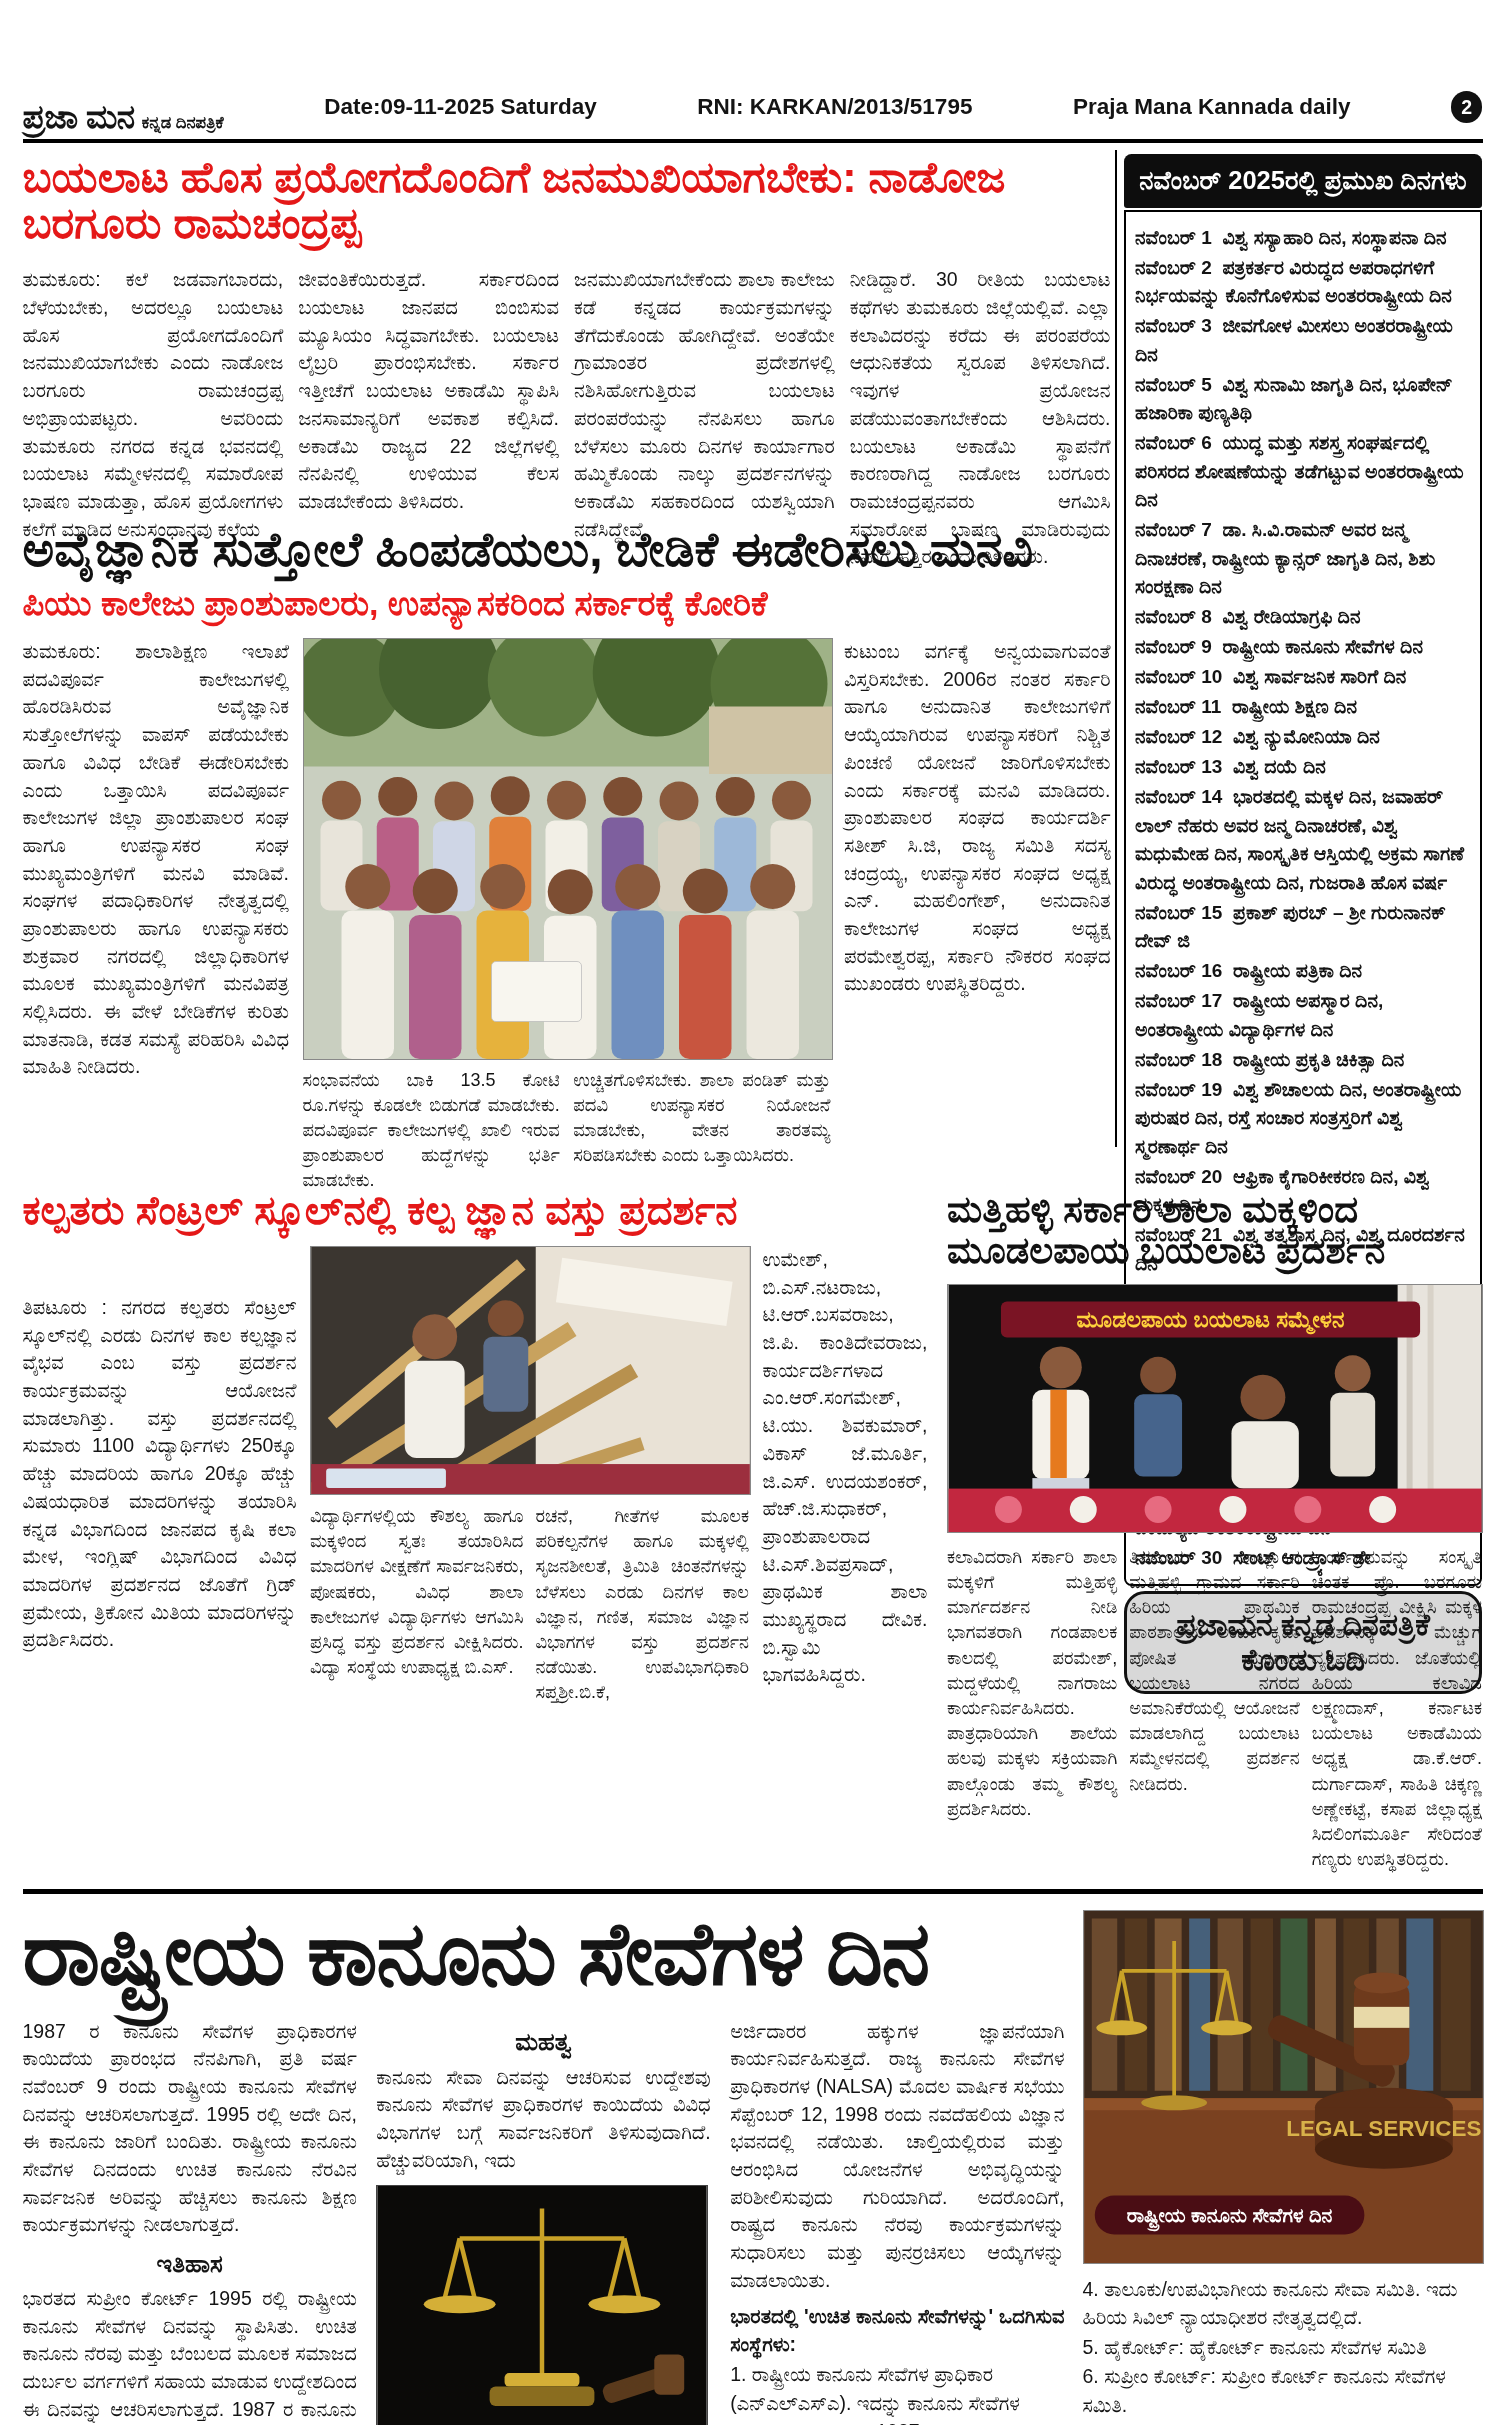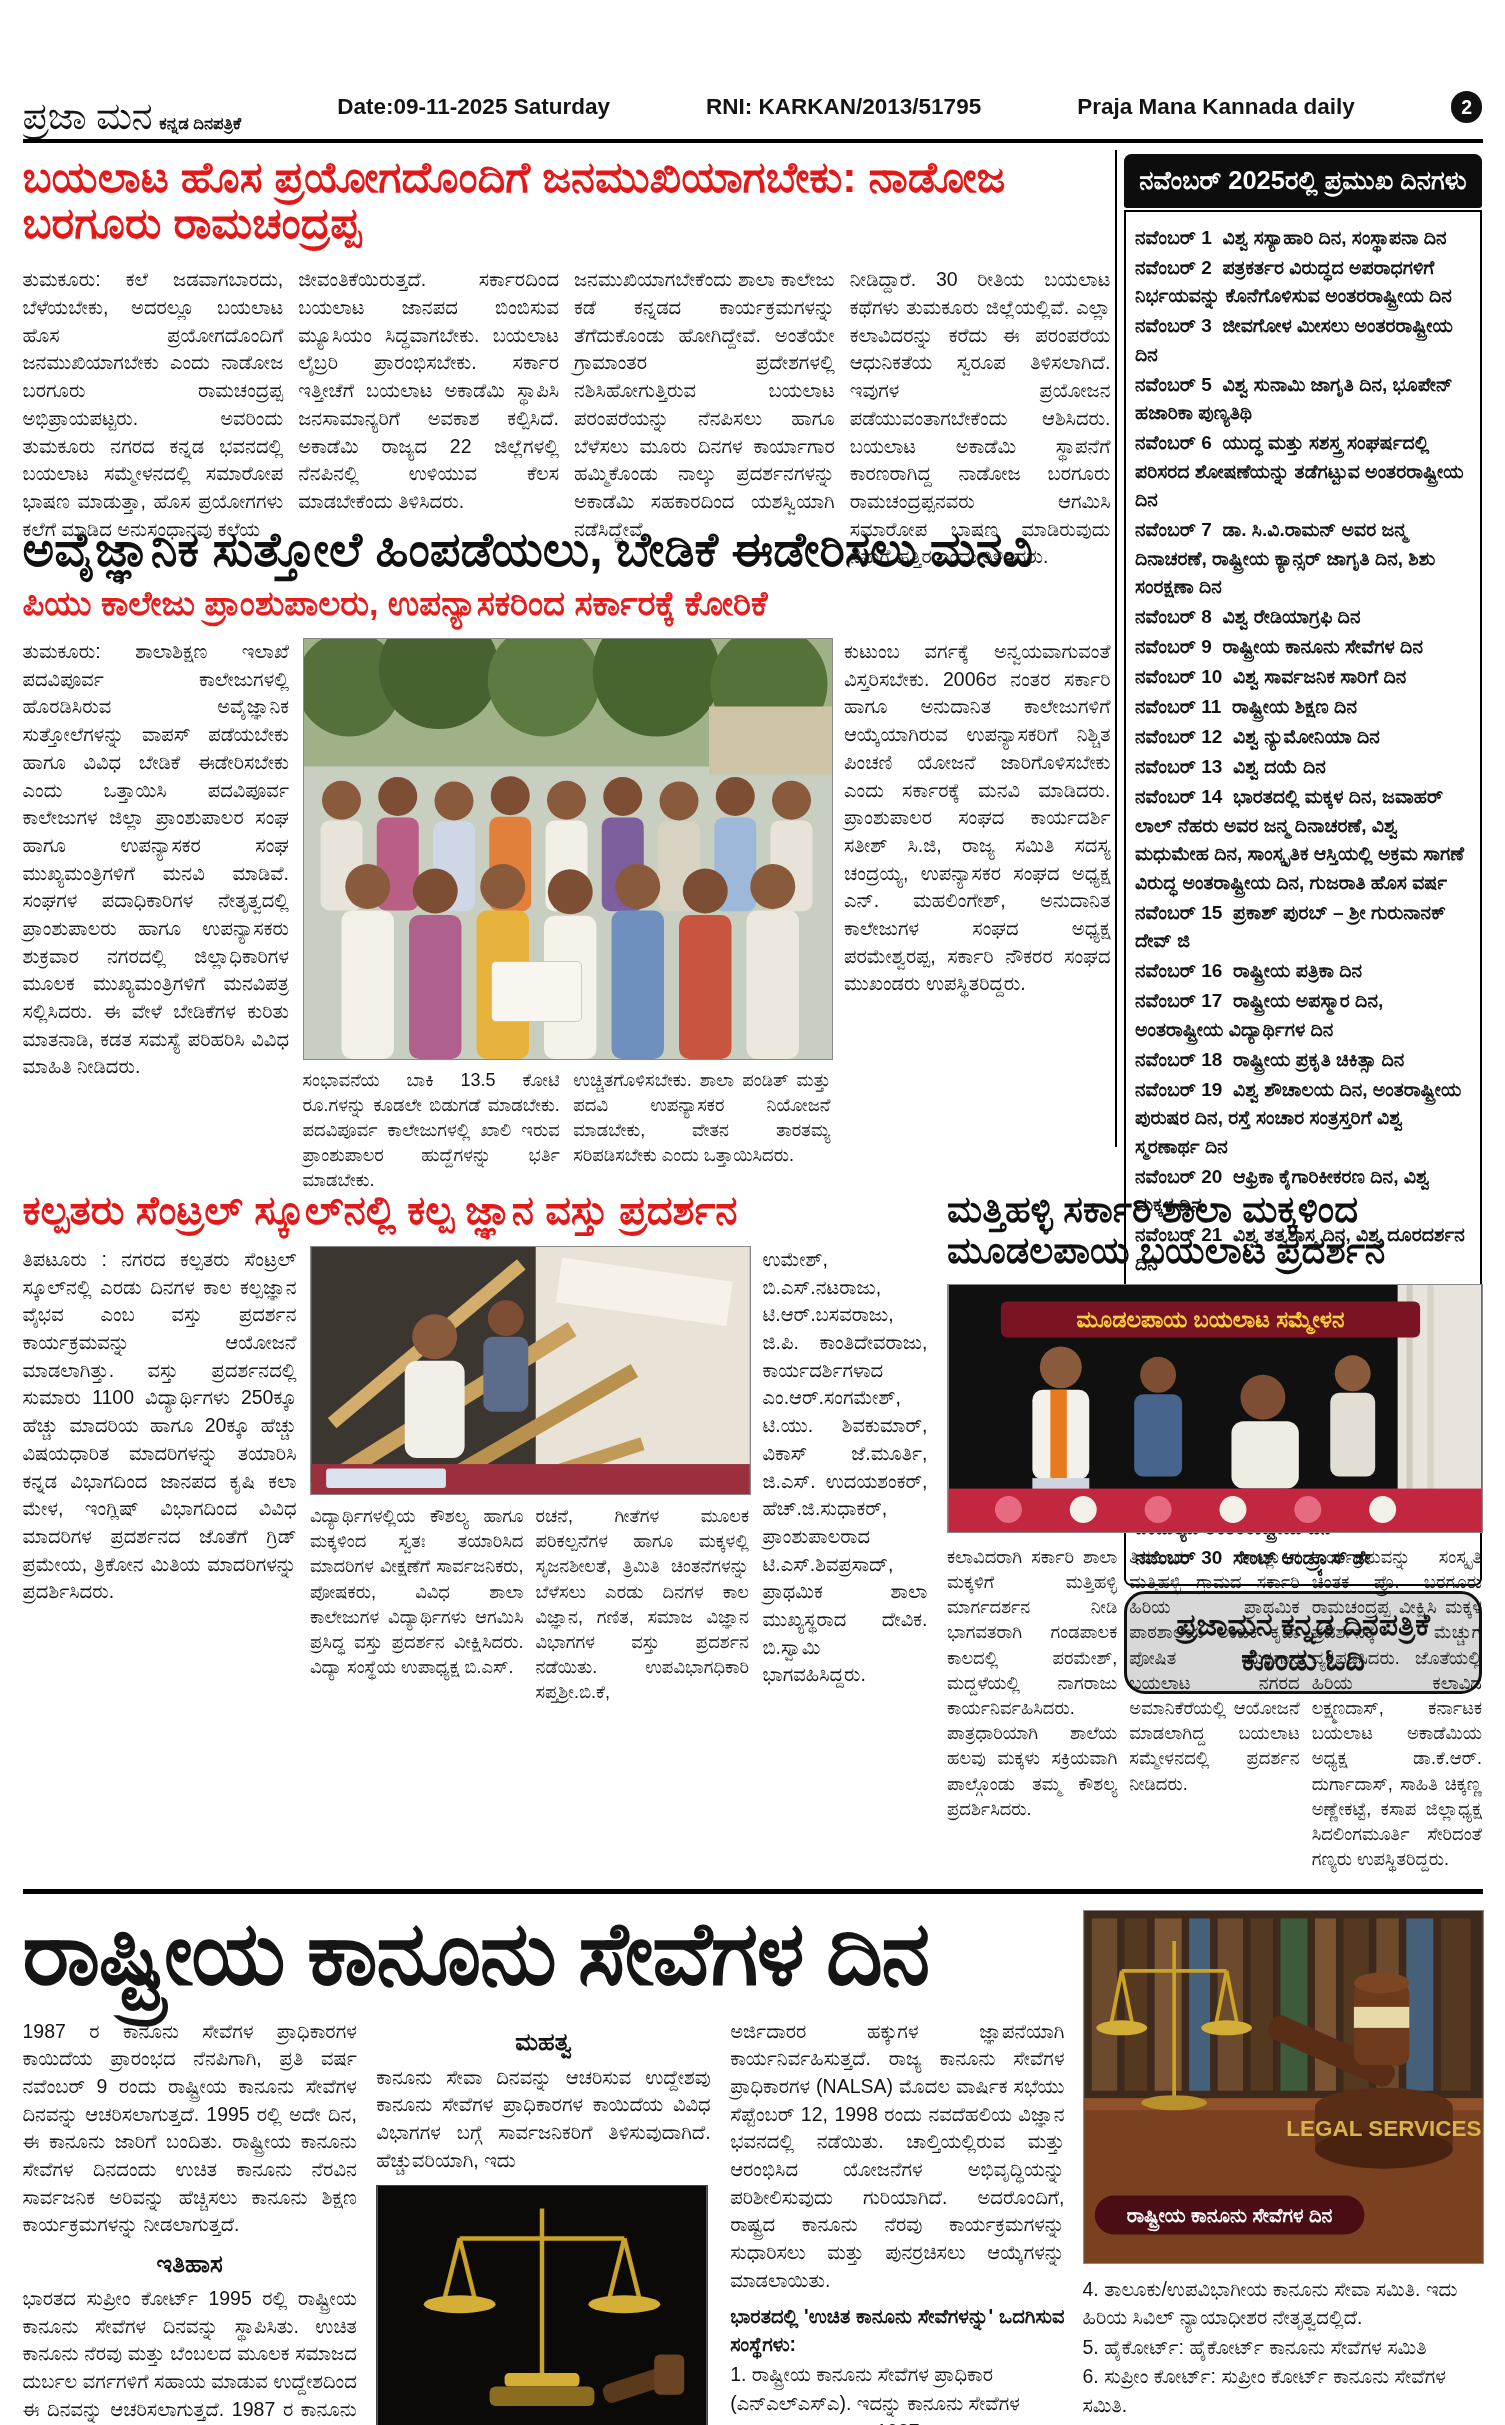--- a/index.html
+++ b/index.html
@@ -2,21 +2,21 @@
 <html style="font-size:12px"><head>
 <meta charset="utf-8">
 <style>
   html,body{margin:0;padding:0;background:#e8e8e8;}
   .page{position:relative;width:1505px;height:2426px;background:#fff;
         font-family:"Liberation Sans","DejaVu Sans",sans-serif;color:#141414;overflow:hidden;}
   
   .hdr{position:absolute;top:78px;left:22.5px;width:1460px;height:58px;
        display:flex;align-items:center;justify-content:space-between;}
   .hdr .logo{display:flex;align-items:baseline;gap:7.5px;}
-  .logo-main{font-size:38px;font-weight:400;letter-spacing:-0.7px;margin-top:20px;}
+  .logo-main{font-size:33px;font-weight:700;letter-spacing:-0.7px;margin-top:20px;}
   .logo-sub{font-size:16.5px;font-weight:700;}
   .hdr-item{font-size:22.5px;font-weight:700;}
   .page-circle{width:31.5px;height:31.5px;border-radius:50%;background:#111;color:#fff;
        display:flex;align-items:center;justify-content:center;font-size:19.5px;font-weight:700;}
   .hdr-rule{position:absolute;top:139px;left:22.5px;width:1460px;height:3.7px;background:#000;}
   
   .bodytext{font-size:19.5px;line-height:1.42;text-align:justify;}
   .cols{display:flex;gap:15px;}
   .col{flex:1;}
   
@@ -39,21 +39,21 @@
   .side-box{border:2.2px solid #000;border-radius:0 0 7.5px 7.5px;padding:10.5px 9px;margin-top:1.5px;}
   .side-box .day{font-size:19px;font-weight:700;line-height:1.5;margin:1.5px 0;}
   .side-box .day b{font-weight:800;}
   .promo{margin-top:5px;border:3.7px solid #111;border-radius:21px;background:#d8d8d8;
       font-size:30px;font-weight:700;text-align:center;padding:13.5px 7.5px;}
   
   .row3{position:absolute;top:1189px;left:22.5px;width:1460px;display:flex;gap:19.5px;}
   .a3{width:905px;}
   .a3 h2{margin:0 0 15px 0;color:#e41818;font-size:40px;font-weight:800;line-height:1.05;}
   .a3-row{display:flex;gap:13.5px;}
-  .a3-c1{width:274px;}
+  .a3-c1{width:274px;margin-top:48px;}
   .a3-mid{width:439px;display:flex;flex-direction:column;gap:9px;}
   .a3-names{width:165px;}
   .a3-below{display:flex;gap:12px;font-size:18px;line-height:1.4;text-align:justify;}
   .a4{width:535px;}
   .a4 h2{margin:0 0 12px 0;color:#111;font-size:37px;font-weight:800;line-height:1.12;}
   .a4-cols{display:flex;gap:12px;margin-top:9px;}
   .a4-cols .col{font-size:18px;line-height:1.4;text-align:justify;}
   
   .bot-rule{position:absolute;top:1889px;left:22.5px;width:1460px;height:4.5px;background:#000;}
   .a5{position:absolute;top:1910px;left:22.5px;width:1460px;display:flex;gap:18px;}

